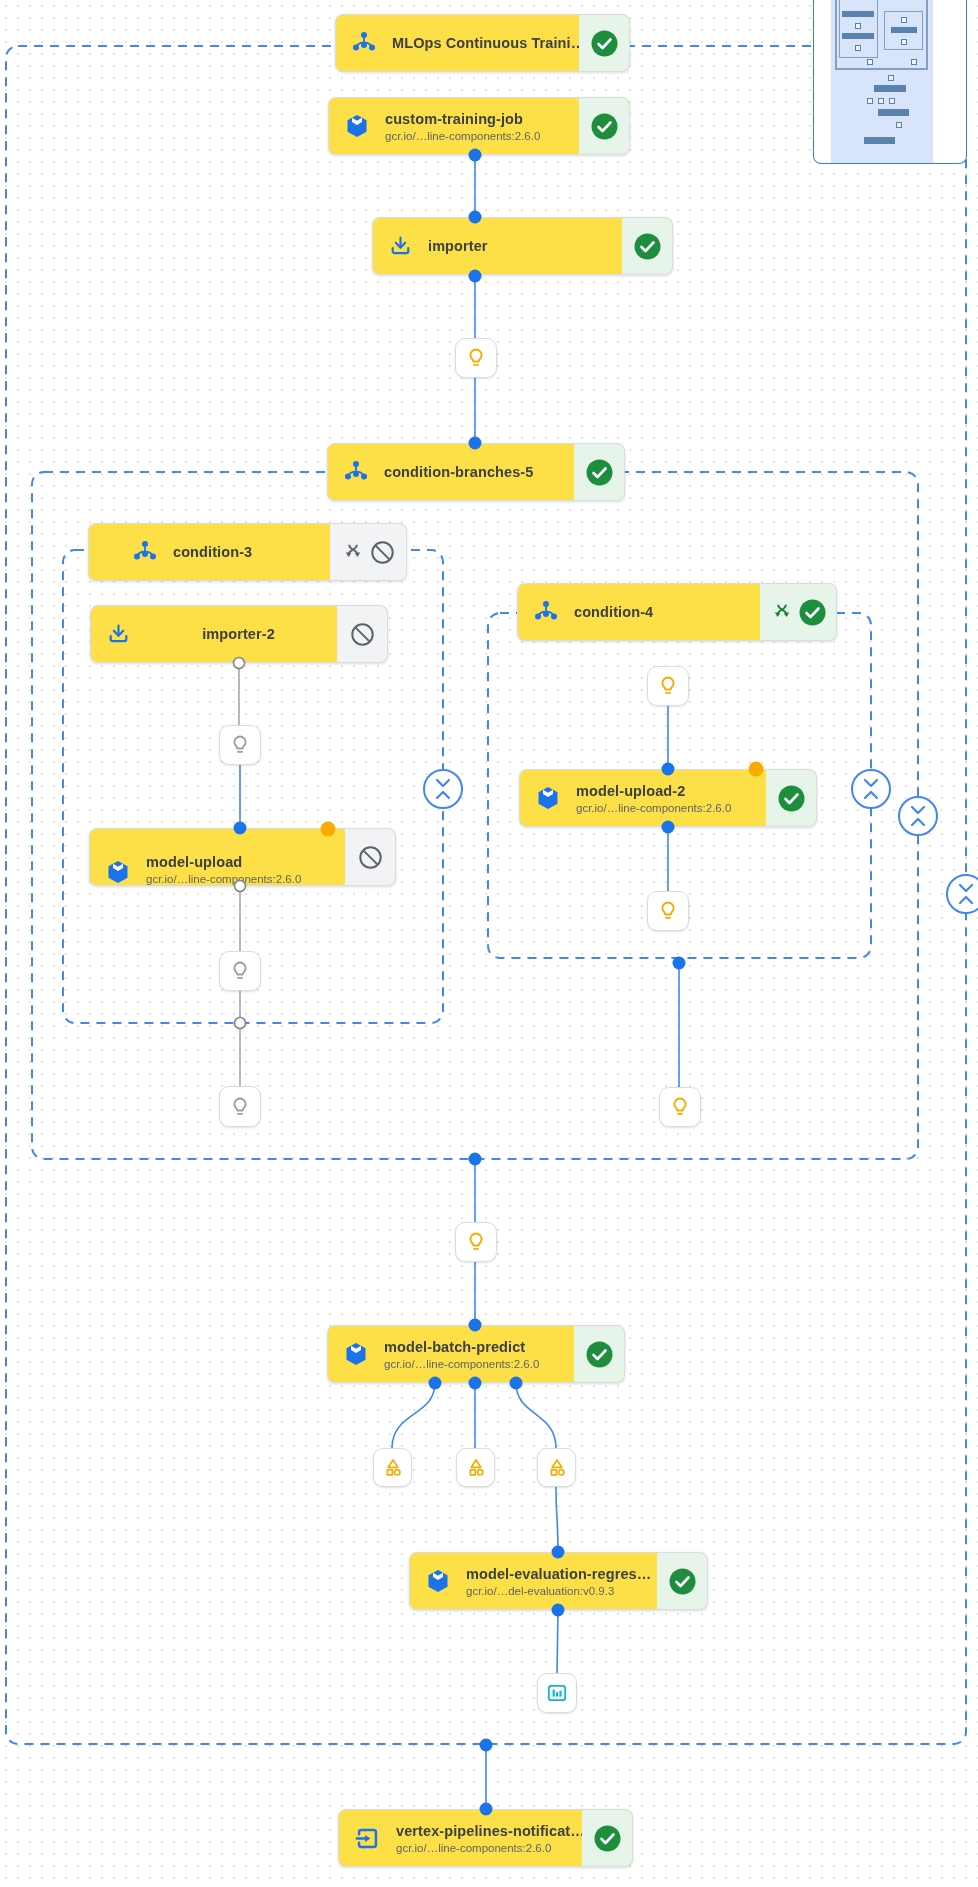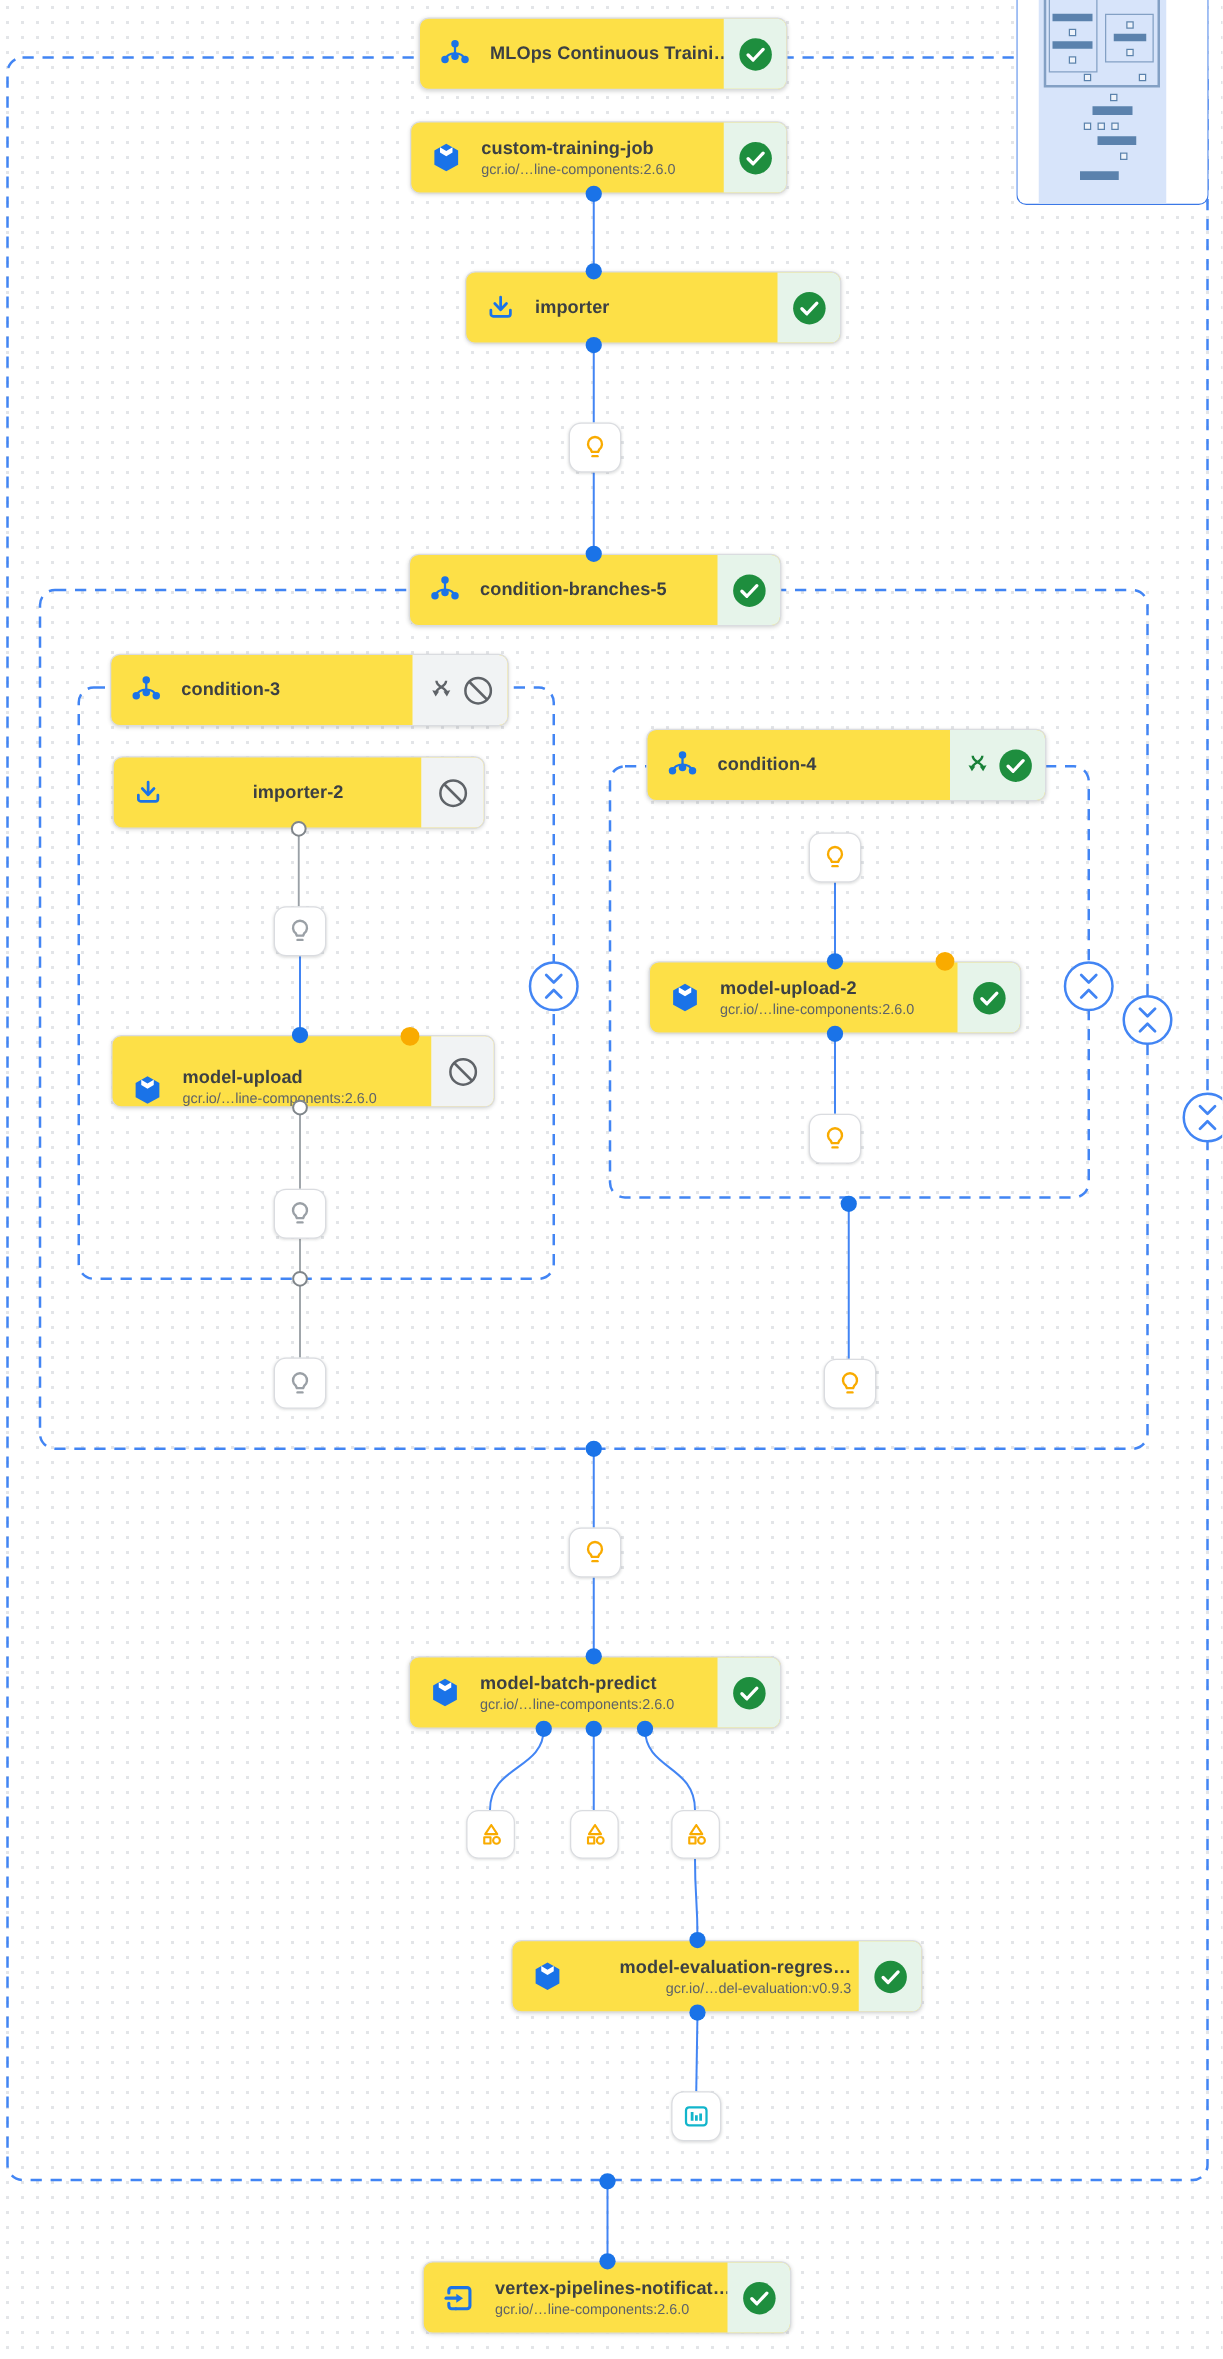--- a/index.html
+++ b/index.html
@@ -30,27 +30,27 @@
   .glyph{
     position:absolute;background:#fff;border:1px solid #dadce0;border-radius:10px;
     box-shadow:0 1px 2px rgba(60,64,67,.15);display:flex;align-items:center;justify-content:center;
     z-index:6;cursor:pointer;box-sizing:border-box;
   }
   
   #n-mlops{left:335px;top:14px;width:295px;}
   #n-ctj{left:328px;top:97px;width:302px;}
   #n-importer{left:324px;top:217px;width:301px;margin-left:48px;}
   #n-cb2{left:327px;top:443px;width:298px;}
-  #n-c3{left:88px;top:523px;width:319px;}
+  #n-c3{left:88px;top:523px;width:319px;padding-left:28px;}
   #n-imp2{left:90px;top:605px;width:298px;text-align:center;}
   #n-mu{left:89px;top:828px;width:307px;align-items:flex-end;}
   #n-c4{left:517px;top:583px;width:320px;}
   #n-mu2{left:519px;top:769px;width:298px;}
   #n-mbp{left:327px;top:1325px;width:298px;}
-  #n-mer{left:409px;top:1552px;width:329px;text-align:right;}
+  #n-mer{left:409px;top:1552px;width:299px;}
   #n-vpn{left:338px;top:1809px;width:295px;}
   
   #g-bulb-main{left:455px;top:338px;width:42px;height:40px;}
   #g-bulb-c3a{left:219px;top:725px;width:42px;height:40px;}
   #g-bulb-c3b{left:219px;top:951px;width:42px;height:40px;}
   #g-bulb-c3exit{left:219px;top:1086px;width:42px;height:41px;}
   #g-bulb-c4a{left:647px;top:666px;width:42px;height:40px;}
   #g-bulb-c4b{left:647px;top:891px;width:42px;height:40px;}
   #g-bulb-c4exit{left:659px;top:1087px;width:42px;height:40px;}
   #g-bulb-main2{left:455px;top:1222px;width:42px;height:40px;}

